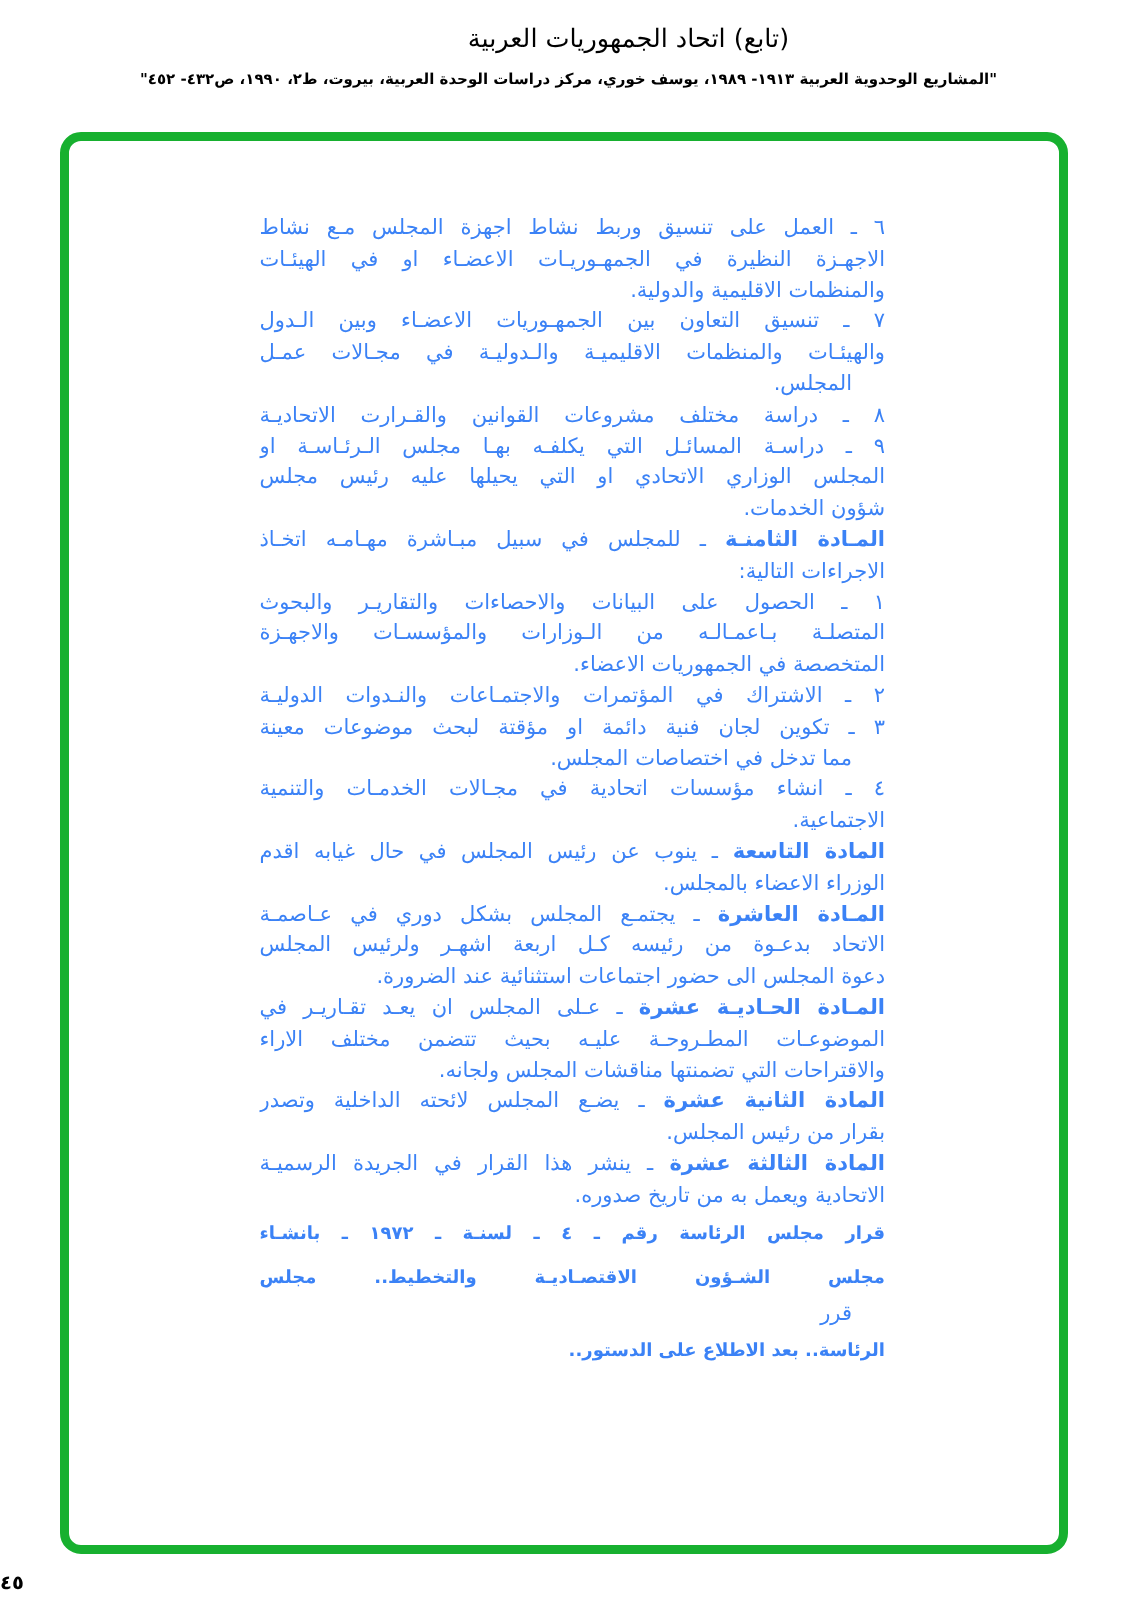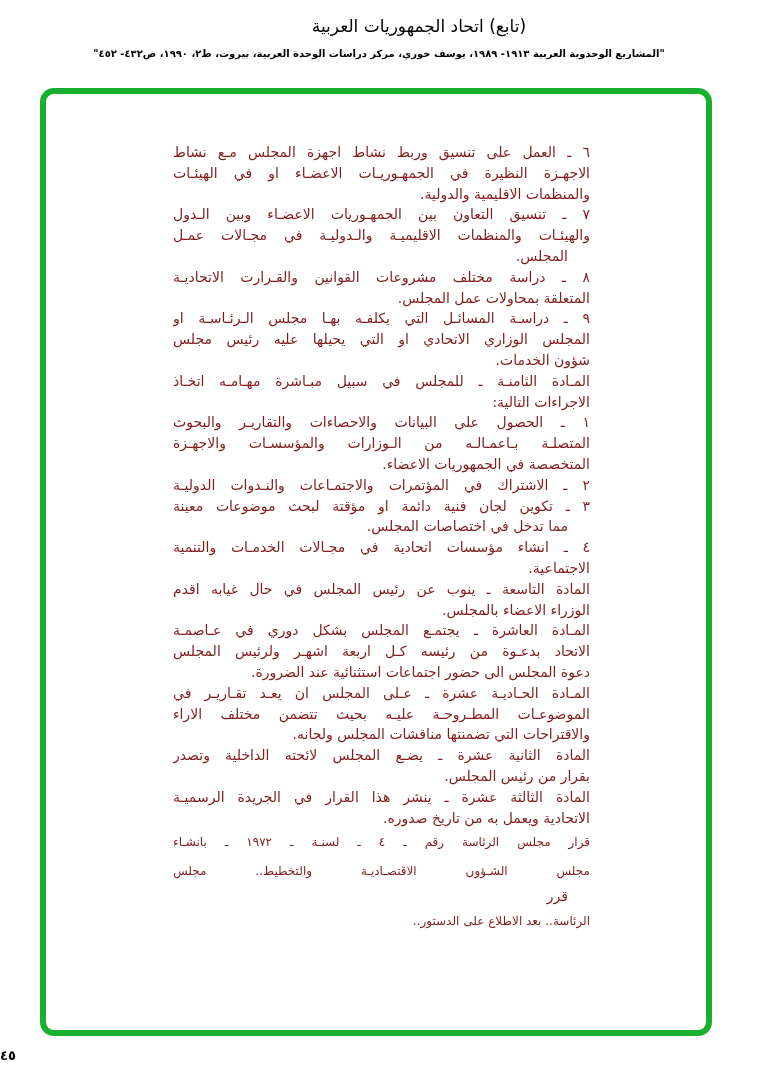--- a/index.html
+++ b/index.html
@@ -18,26 +18,26 @@
   .frame{
     position:absolute;left:40px;top:88px;width:672px;height:948px;
     box-sizing:border-box;border:6px solid #17b02f;border-radius:14px;
     background:#ffffff;
   }
   .text-col{
     position:absolute;left:173px;top:142px;width:417px;direction:rtl;
   }
   .ln{
     direction:rtl;font-size:14px;line-height:20.8px;height:20.8px;
-    overflow:hidden;color:#7f1d1d;
+    overflow:hidden;color:#3b82f6;
   }
   .ln.j{text-align:justify;text-align-last:justify;}
   .ln.r{text-align:left;text-align-last:right;}
   .ln.ind{padding-right:22px;}
-  .ln .b{font-weight:400;}
+  .ln .b{font-weight:700;}
   .ln.lg{font-weight:700;font-size:12px;line-height:29px;height:29px;}
   .page-num{
     position:absolute;top:1048px;left:0;width:758px;text-align:left;
     direction:rtl;font-weight:700;font-size:13px;color:#000;
   }
 </style>
 </head>
 <body>
 
 <div class="hdr-title">(تابع) اتحاد الجمهوريات العربية</div>
@@ -46,21 +46,20 @@
 <div class="frame"></div>
 
 <div class="text-col">
     <div class="ln j"><span>٦ ـ العمل على تنسيق وربط نشاط اجهزة المجلس مـع نشاط</span></div>
     <div class="ln j"><span>الاجهـزة النظيرة في الجمهـوريـات الاعضـاء او في الهيئـات</span></div>
     <div class="ln r"><span>والمنظمات الاقليمية والدولية.</span></div>
     <div class="ln j"><span>٧ ـ تنسيق التعاون بين الجمهـوريات الاعضـاء وبين الـدول</span></div>
     <div class="ln j"><span>والهيئـات والمنظمات الاقليميـة والـدوليـة في مجـالات عمـل</span></div>
     <div class="ln r ind"><span>المجلس.</span></div>
     <div class="ln j"><span>٨ ـ دراسة مختلف مشروعات القوانين والقـرارت الاتحاديـة</span></div>
-    <div class="ln r"><span>المتعلقة بمحاولات عمل المجلس.</span></div>
     <div class="ln j"><span>٩ ـ دراسـة المسائـل التي يكلفـه بهـا مجلس الـرئـاسـة او</span></div>
     <div class="ln j"><span>المجلس الوزاري الاتحادي او التي يحيلها عليه رئيس مجلس</span></div>
     <div class="ln r"><span>شؤون الخدمات.</span></div>
     <div class="ln j"><span class="b">المـادة الثامنـة</span><span> ـ للمجلس في سبيل مبـاشرة مهـامـه اتخـاذ</span></div>
     <div class="ln r"><span>الاجراءات التالية:</span></div>
     <div class="ln j"><span>١ ـ الحصول على البيانات والاحصاءات والتقاريـر والبحوث</span></div>
     <div class="ln j"><span>المتصلـة بـاعمـالـه من الـوزارات والمؤسسـات والاجهـزة</span></div>
     <div class="ln r"><span>المتخصصة في الجمهوريات الاعضاء.</span></div>
     <div class="ln j"><span>٢ ـ الاشتراك في المؤتمرات والاجتمـاعات والنـدوات الدوليـة</span></div>
     <div class="ln j"><span>٣ ـ تكوين لجان فنية دائمة او مؤقتة لبحث موضوعات معينة</span></div>

